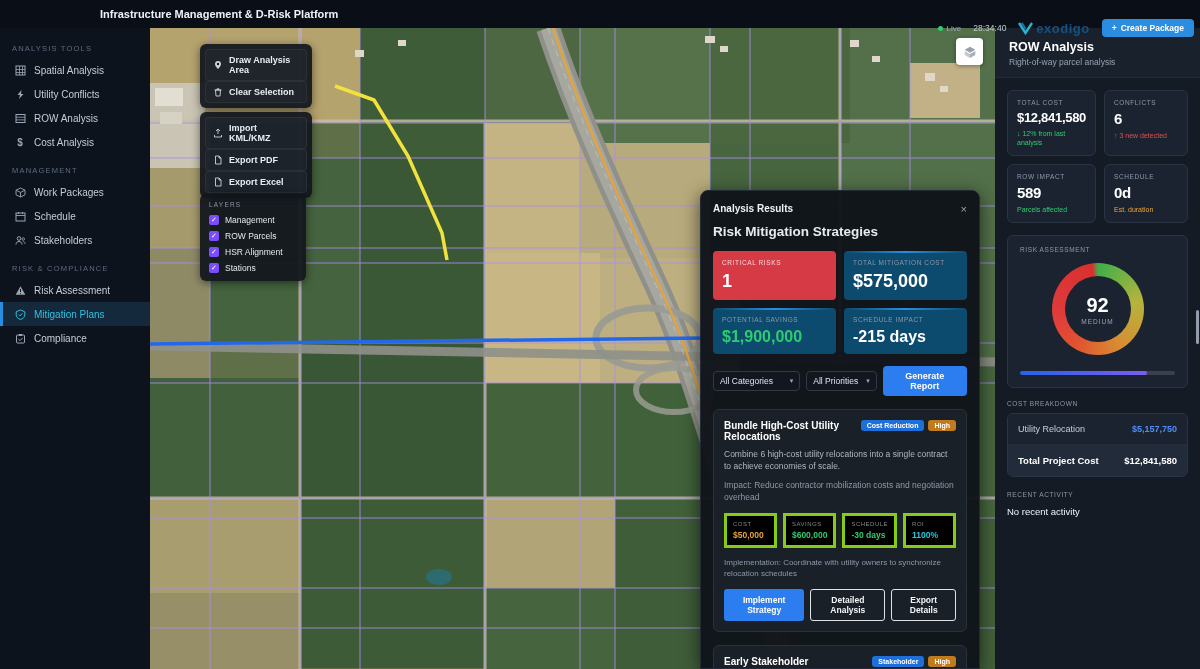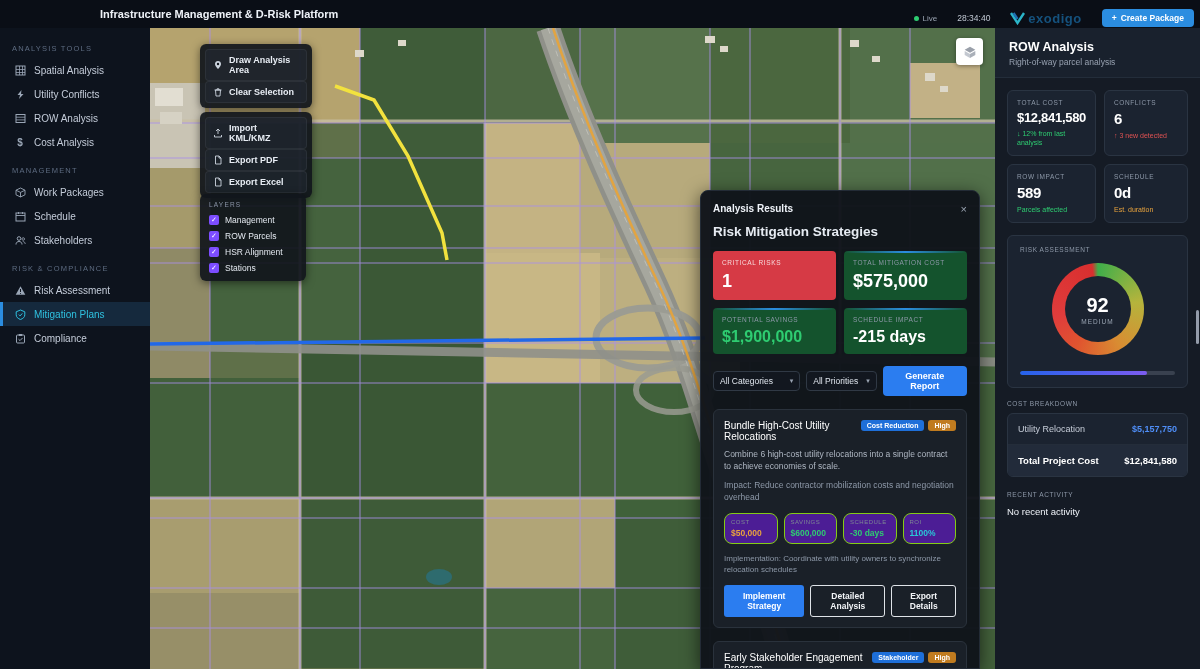--- a/index.html
+++ b/index.html
@@ -3,21 +3,21 @@
 <meta charset="utf-8">
 <style>
   * { margin:0; padding:0; box-sizing:border-box; }
   html,body { width:1200px; height:669px; overflow:hidden; background:#0b0f17;
     font-family:"Liberation Sans", sans-serif; color:#e6ebf2; }
   .app { position:relative; width:1200px; height:669px; }
 
   
   .topbar { position:absolute; top:0; left:0; width:1200px; height:28px; background:#0a0e16; z-index:50; }
   .topbar-title { position:absolute; left:100px; top:0; line-height:28px; font-size:11px; font-weight:bold; color:#eef2f8; }
-  .topbar-right { position:absolute; right:6px; top:4px; height:28px; display:flex; align-items:center; gap:20px; }
+  .topbar-right { position:absolute; right:6px; top:14px; height:28px; display:flex; align-items:center; gap:12px; }
   .live-wrap { display:flex; align-items:center; gap:4px; }
   .live-dot { width:5px; height:5px; border-radius:50%; background:#2ecc71; }
   .live-label { font-size:8px; color:#9aa4b2; }
   .timer { font-size:8.5px; color:#c2c9d4; }
   .brand { display:flex; align-items:center; gap:3px; }
   .brand-text { font-size:13px; font-weight:bold; color:#15527e; letter-spacing:.5px; }
   .btn-create { display:flex; align-items:center; gap:4px; background:#2b8de0; border:none; color:#fff;
     font-size:8.5px; font-weight:bold; padding:4px 10px; border-radius:4px; cursor:pointer; font-family:inherit; }
 
   
@@ -47,47 +47,47 @@
 
   
   .apanel { position:absolute; left:550px; top:162px; width:280px; height:479px; background:rgba(16,20,26,.97);
     border-radius:8px 8px 0 0; z-index:25; padding:12px; overflow:hidden; box-shadow:0 4px 18px rgba(0,0,0,.6);
     border:1px solid #232b36; }
   .ap-head { display:flex; justify-content:space-between; align-items:center; }
   .ap-title { font-size:10px; font-weight:bold; color:#eef2f8; }
   .ap-close { color:#9aa4b2; font-size:11px; cursor:pointer; line-height:10px; }
   .ap-heading { font-size:13.5px; font-weight:bold; margin-top:10px; }
   .sum-grid { display:grid; grid-template-columns:1fr 1fr; gap:8px; margin-top:12px; }
-  .sum-card { position:relative; border-radius:4px; padding:8px 9px; background:#14532d; overflow:hidden; }
+  .sum-card { position:relative; border-radius:4px; padding:8px 9px; background:#0c4a6e; overflow:hidden; }
   .sum-card.dark::before { content:""; position:absolute; top:0; left:0; right:0; height:2px;
     background:linear-gradient(90deg, rgba(43,141,224,0), #2b8de0, rgba(43,141,224,0)); }
   .sum-card.critical { background:#d63a45; }
   .sum-label { font-size:6.5px; letter-spacing:.6px; color:#8d98a8; }
   .sum-card.critical .sum-label { color:rgba(255,255,255,.8); }
   .sum-value { font-size:18px; font-weight:bold; margin-top:5px; color:#fff; }
   .sum-value.green { color:#2ecc71; font-size:16px; }
   .filters { display:flex; align-items:center; gap:6px; margin-top:12px; }
   .select { display:flex; align-items:center; justify-content:space-between; gap:5px; background:#12171f;
     border:1px solid #303945; border-radius:4px; font-size:8.5px; color:#dfe5ed; padding:4px 6px; cursor:pointer; }
   .select .chev { color:#9aa4b2; font-size:7px; }
   .sel-cat { width:92px; } .sel-pri { width:74px; }
   .btn-generate { background:#2b7df0; color:#fff; border:none; font-family:inherit; font-weight:bold;
     font-size:9px; padding:5px 9px; border-radius:4px; cursor:pointer; }
 
   .strat-card { background:#1a2028; border:1px solid #2a323c; border-radius:6px; padding:10px; margin-top:13px; }
   .strat-head { display:flex; justify-content:space-between; align-items:flex-start; gap:6px; }
-  .strat-title { font-size:10px; font-weight:normal; color:#fff; }
+  .strat-title { font-size:10px; font-weight:bold; color:#fff; }
   .badges { display:flex; gap:4px; flex:0 0 auto; }
   .badge { font-size:7px; font-weight:bold; padding:2px 6px; border-radius:3px; white-space:nowrap; }
   .badge.cat { background:#1e6fd9; color:#fff; }
   .badge.pri { background:#c07b1f; color:#fff; }
   .strat-desc { font-size:8.5px; color:#aeb6c2; line-height:1.4; margin-top:7px; }
   .strat-impact { font-size:8.5px; color:#8d98a8; line-height:1.4; margin-top:7px; }
   .mini-grid { display:grid; grid-template-columns:repeat(4,1fr); gap:6px; margin-top:9px; }
-  .mini-box { background:#4c1d95; border:1px solid #84cc16; border-radius:8px; padding:5px 6px; min-height:24px; }
+  .mini-box { background:#000000; border:3px solid #84cc16; border-radius:0; padding:5px 6px; min-height:24px; }
   .mini-label { font-size:6px; color:#7d8794; letter-spacing:.5px; }
   .mini-value { font-size:8.5px; font-weight:bold; margin-top:3px; }
   .c-orange { color:#e8a33d; } .c-green { color:#2ecc71; } .c-cyan { color:#29c8d8; }
   .strat-impl { font-size:8px; color:#8d98a8; line-height:1.45; margin-top:9px; }
   .actions { display:flex; gap:6px; margin-top:9px; }
   .btn-primary { background:#2b7df0; color:#fff; border:none; font-family:inherit; font-weight:bold;
     font-size:8.5px; padding:5px 8px; border-radius:3px; cursor:pointer; }
   .btn-outline { background:transparent; color:#f2f4f7; border:1px solid #dfe3e8; font-family:inherit;
     font-weight:bold; font-size:8.5px; padding:5px 8px; border-radius:3px; cursor:pointer; }
 

